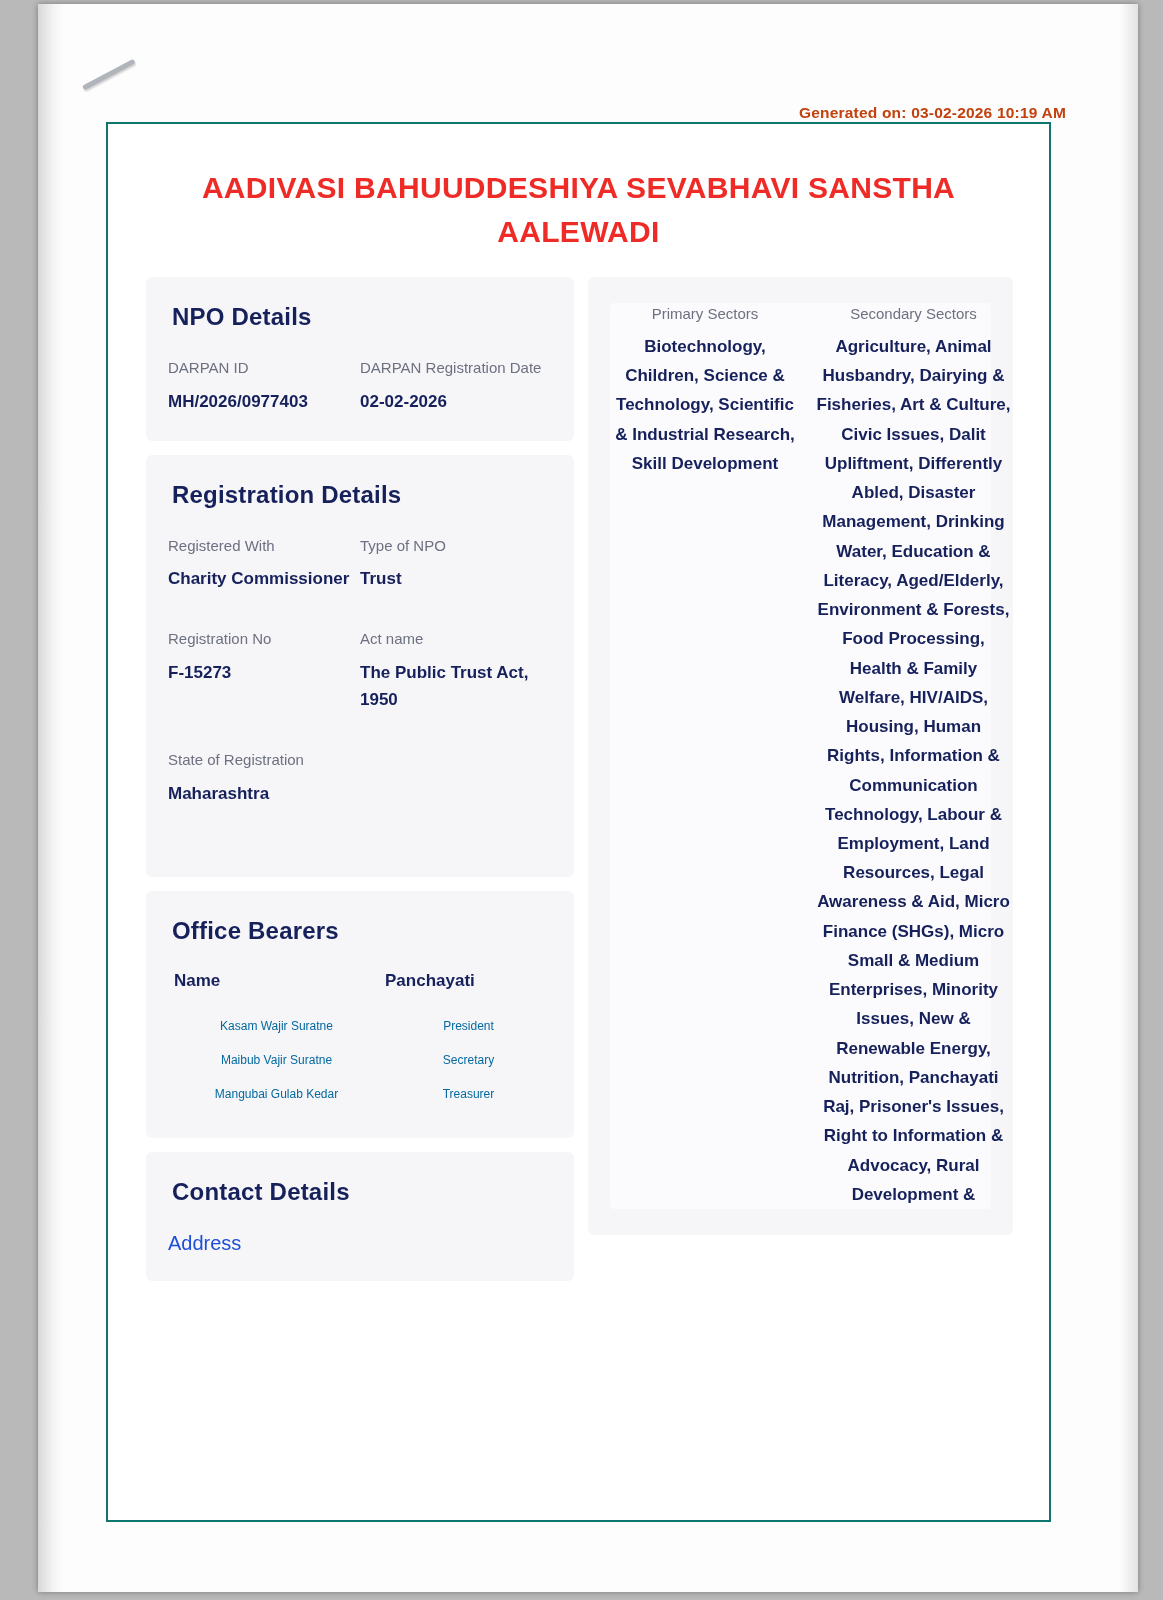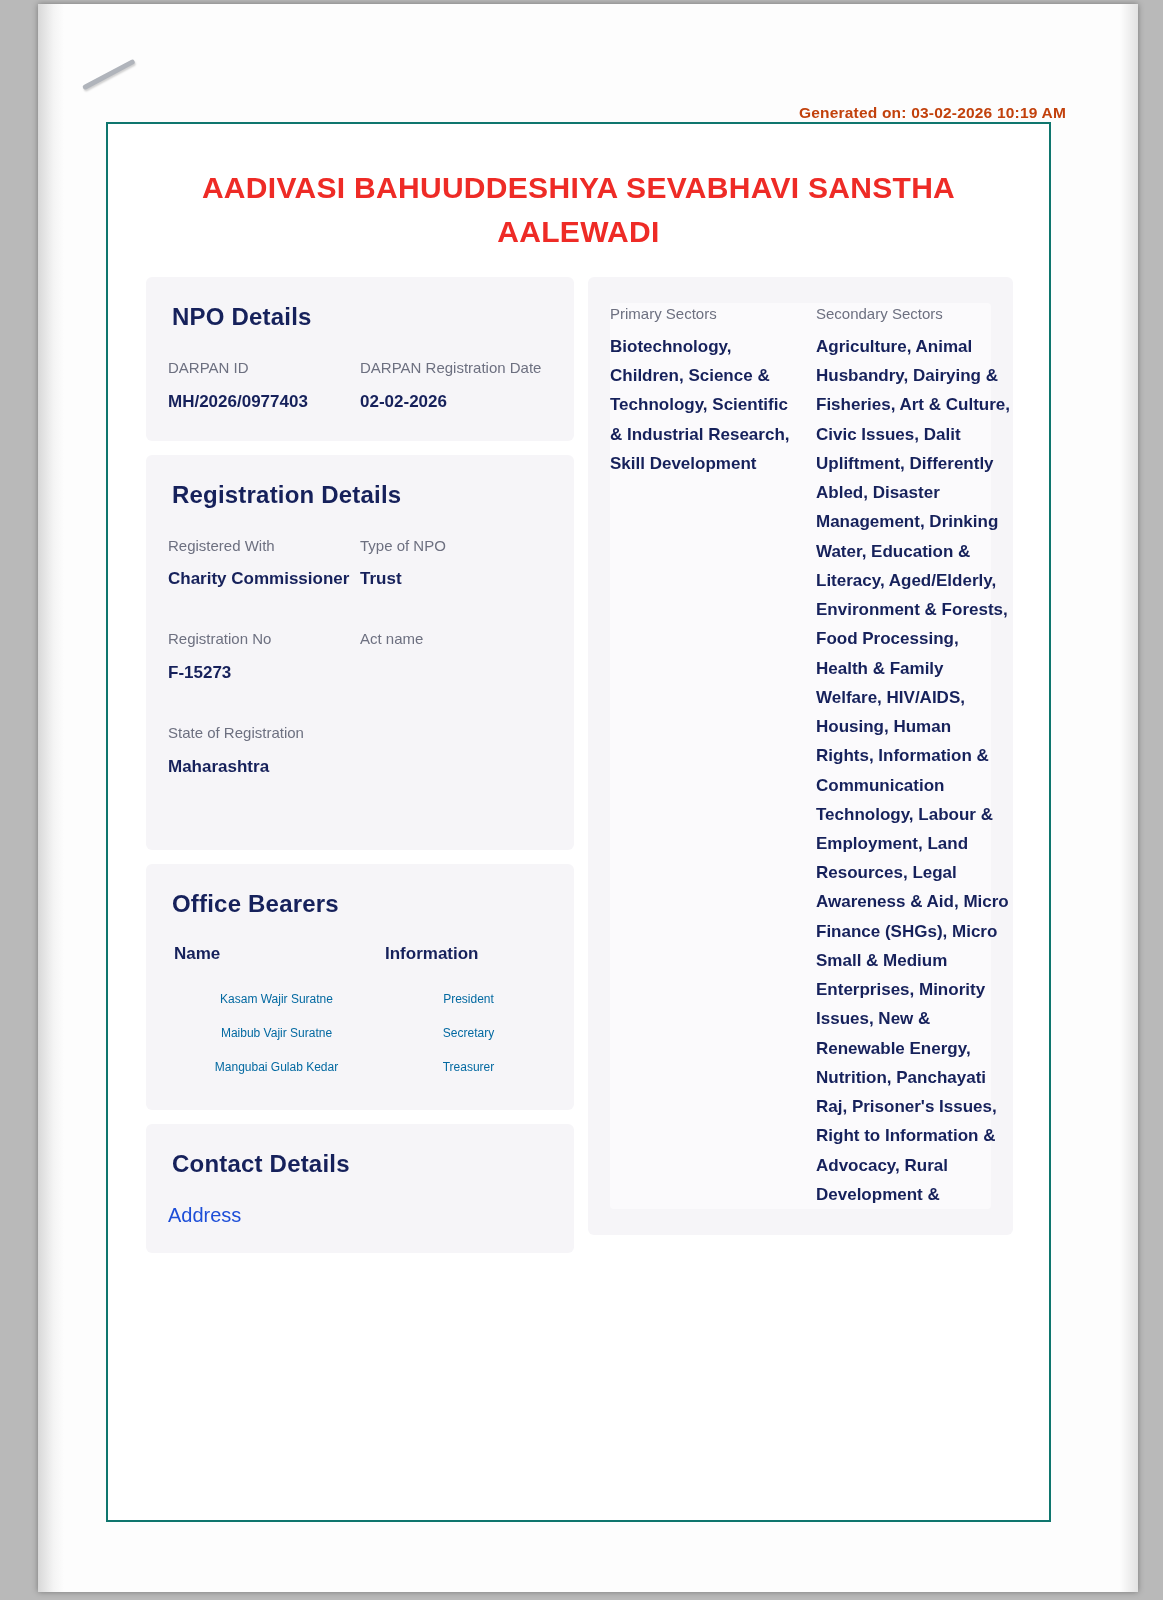--- a/index.html
+++ b/index.html
@@ -140,20 +140,21 @@
     font-weight: bold;
     line-height: 1.6;
   }
   .row-gap { height: 36px; }
 
   
   .sectors-inner {
     background: #fbfafc;
     border-radius: 4px;
     padding: 2px 0 0 0;
+    text-align: center;
   }
   .sector-col-label {
     color: #6d7080;
     font-size: 15px;
     margin-bottom: 10px;
   }
   .sector-text {
     color: #16215b;
     font-size: 17px;
     font-weight: bold;
@@ -240,20 +241,21 @@
 
           <div class="row-gap"></div>
 
           <div class="grid2">
             <div>
               <div class="field-label">Registration No</div>
               <div class="field-value">F-15273</div>
             </div>
             <div>
               <div class="field-label">Act name</div>
+              <div class="field-value">The Public Trust Act, 1950</div>
             </div>
           </div>
 
           <div class="row-gap"></div>
 
           <div class="grid2">
             <div>
               <div class="field-label">State of Registration</div>
               <div class="field-value">Maharashtra</div>
             </div>
@@ -262,21 +264,21 @@
           <div class="row-gap"></div>
 
         </div>
 
         <div class="card">
           <div class="card-title">Office Bearers</div>
           <table class="ob-table">
             <thead>
               <tr>
                 <th>Name</th>
-                <th>Information</th>
+                <th>Panchayati</th>
               </tr>
             </thead>
             <tbody>
               <tr>
                 <td class="name">Kasam Wajir Suratne</td>
                 <td>President</td>
               </tr>
               <tr>
                 <td class="name">Maibub Vajir Suratne</td>
                 <td>Secretary</td>

